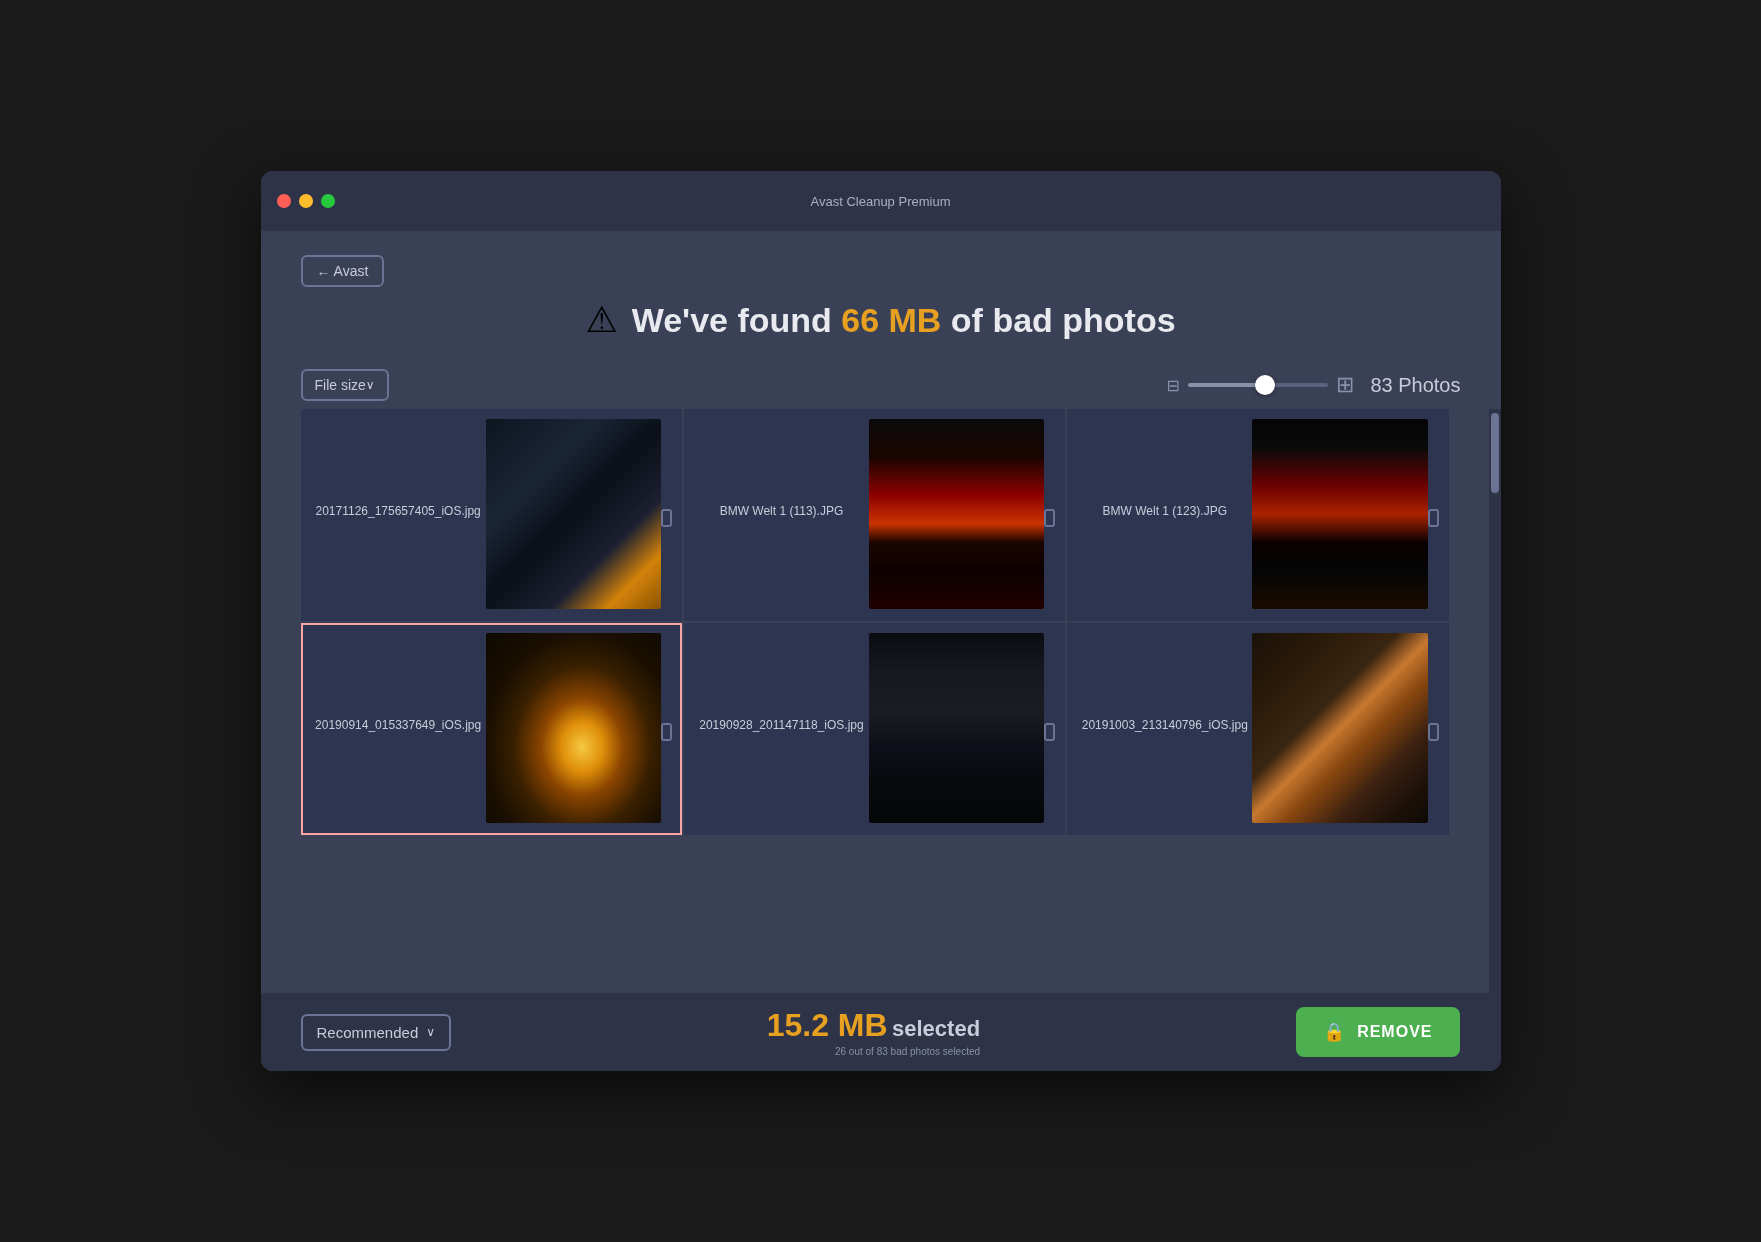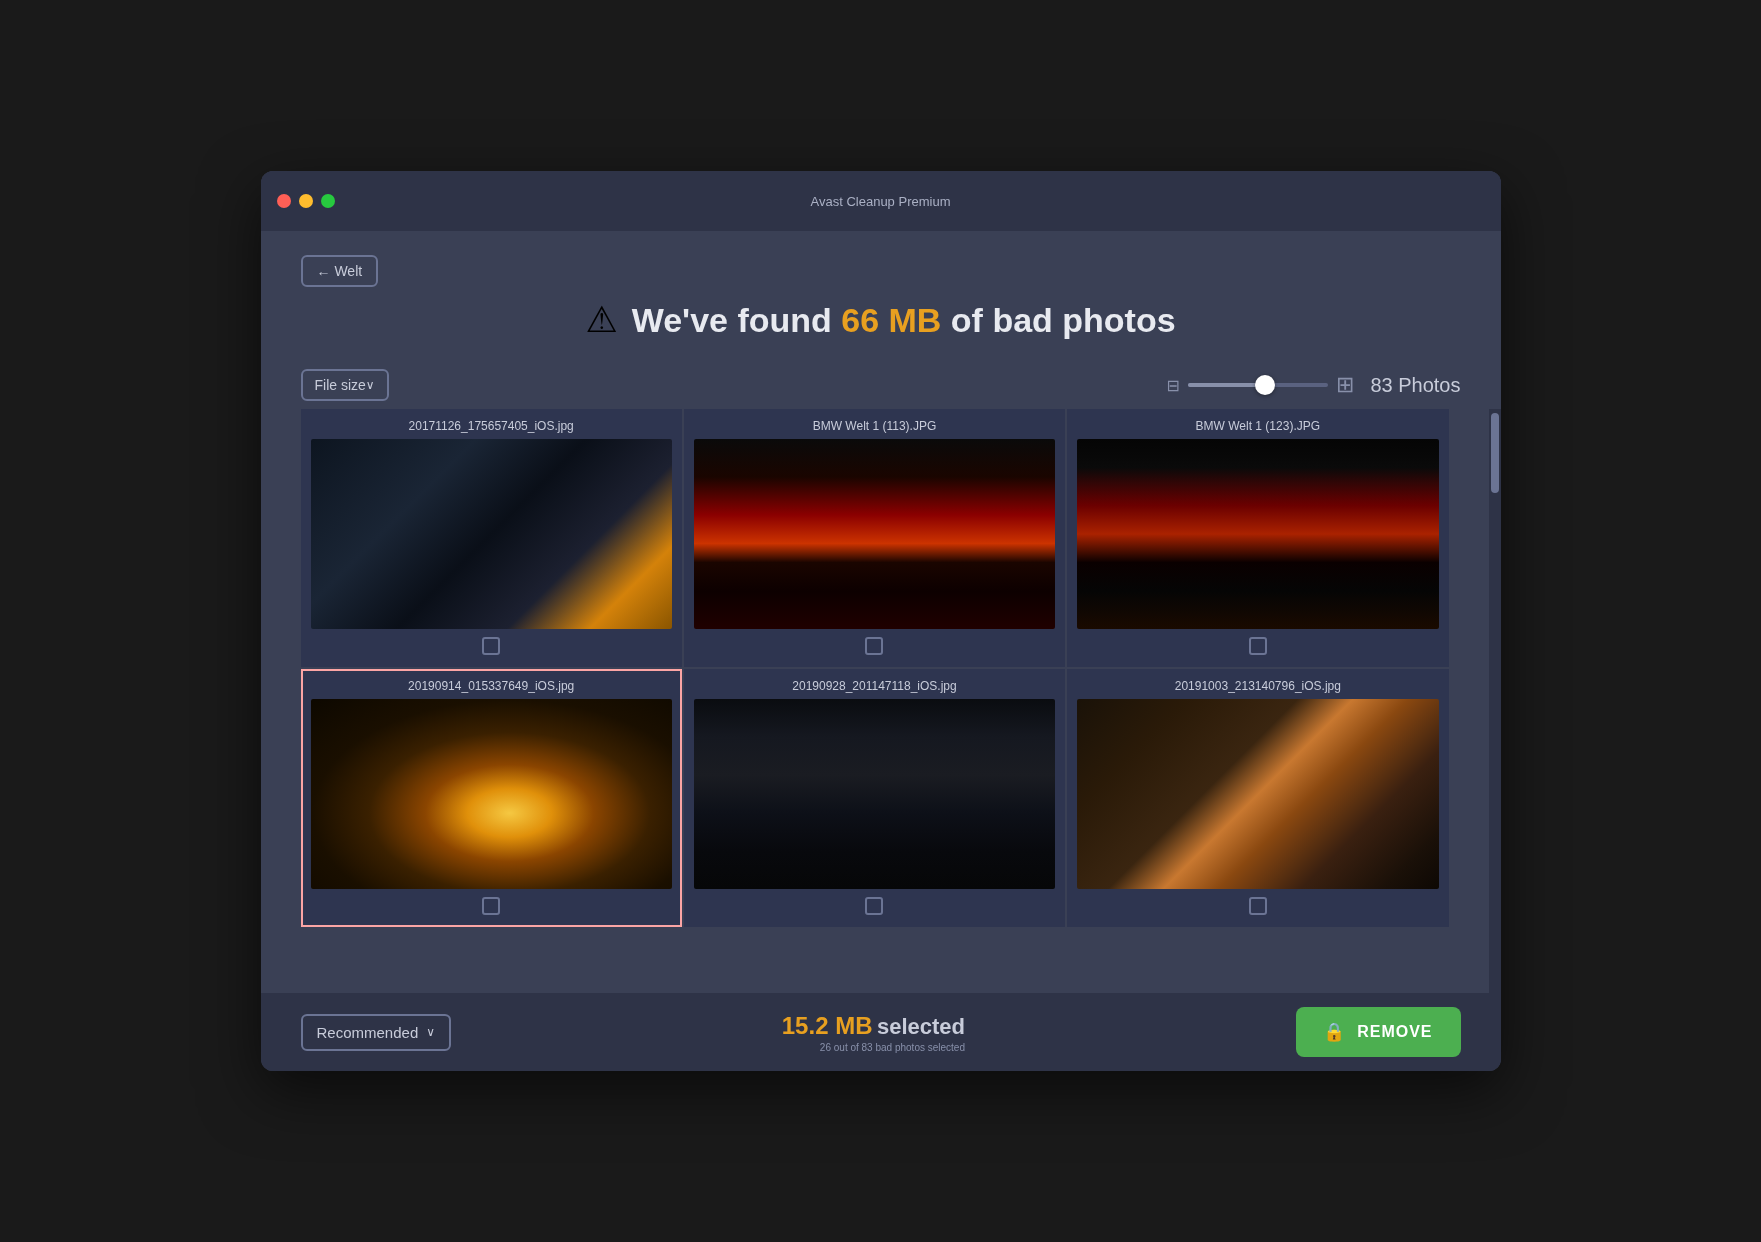--- a/index.html
+++ b/index.html
@@ -216,21 +216,21 @@
     .photo-grid {
       display: grid;
       grid-template-columns: repeat(3, 1fr);
       gap: 2px;
     }
 
     .photo-card {
       background: #2e3550;
       border: 2px solid transparent;
       display: flex;
-      flex-direction: column;
+      flex-direction: row;
       align-items: center;
       padding: 8px 8px 10px;
       cursor: pointer;
     }
 
     .photo-card.selected-card {
       border: 2px solid #fca5a5;
     }
 
     .photo-filename {
@@ -302,21 +302,21 @@
       font-size: 15px;
       padding: 8px 14px;
       cursor: pointer;
     }
 
     .footer-selection-info {
       text-align: right;
     }
 
     .selected-size {
-      font-size: 24px;
+      font-size: 32px;
       font-weight: 600;
       color: #e8a020;
     }
 
     .selected-size span {
       color: #c8ccda;
     }
 
     .selection-detail {
       color: #8890aa;
@@ -357,21 +357,21 @@
       <div class="traffic-light tl-close"></div>
       <div class="traffic-light tl-min"></div>
       <div class="traffic-light tl-max"></div>
     </div>
     <span class="title-bar-text">Avast Cleanup Premium</span>
   </div>
 
   <div class="main-content">
 
     <div class="header-area">
-      <button class="back-btn">← Welt</button>
+      <button class="back-btn">← Avast</button>
 
       <div class="page-title-row">
         <span class="warning-icon">⚠</span>
         <h1 class="page-title">
           <span>We've found </span><span class="highlight">66 MB</span><span> of bad photos</span>
         </h1>
       </div>
     </div>
 
     <div class="toolbar">

